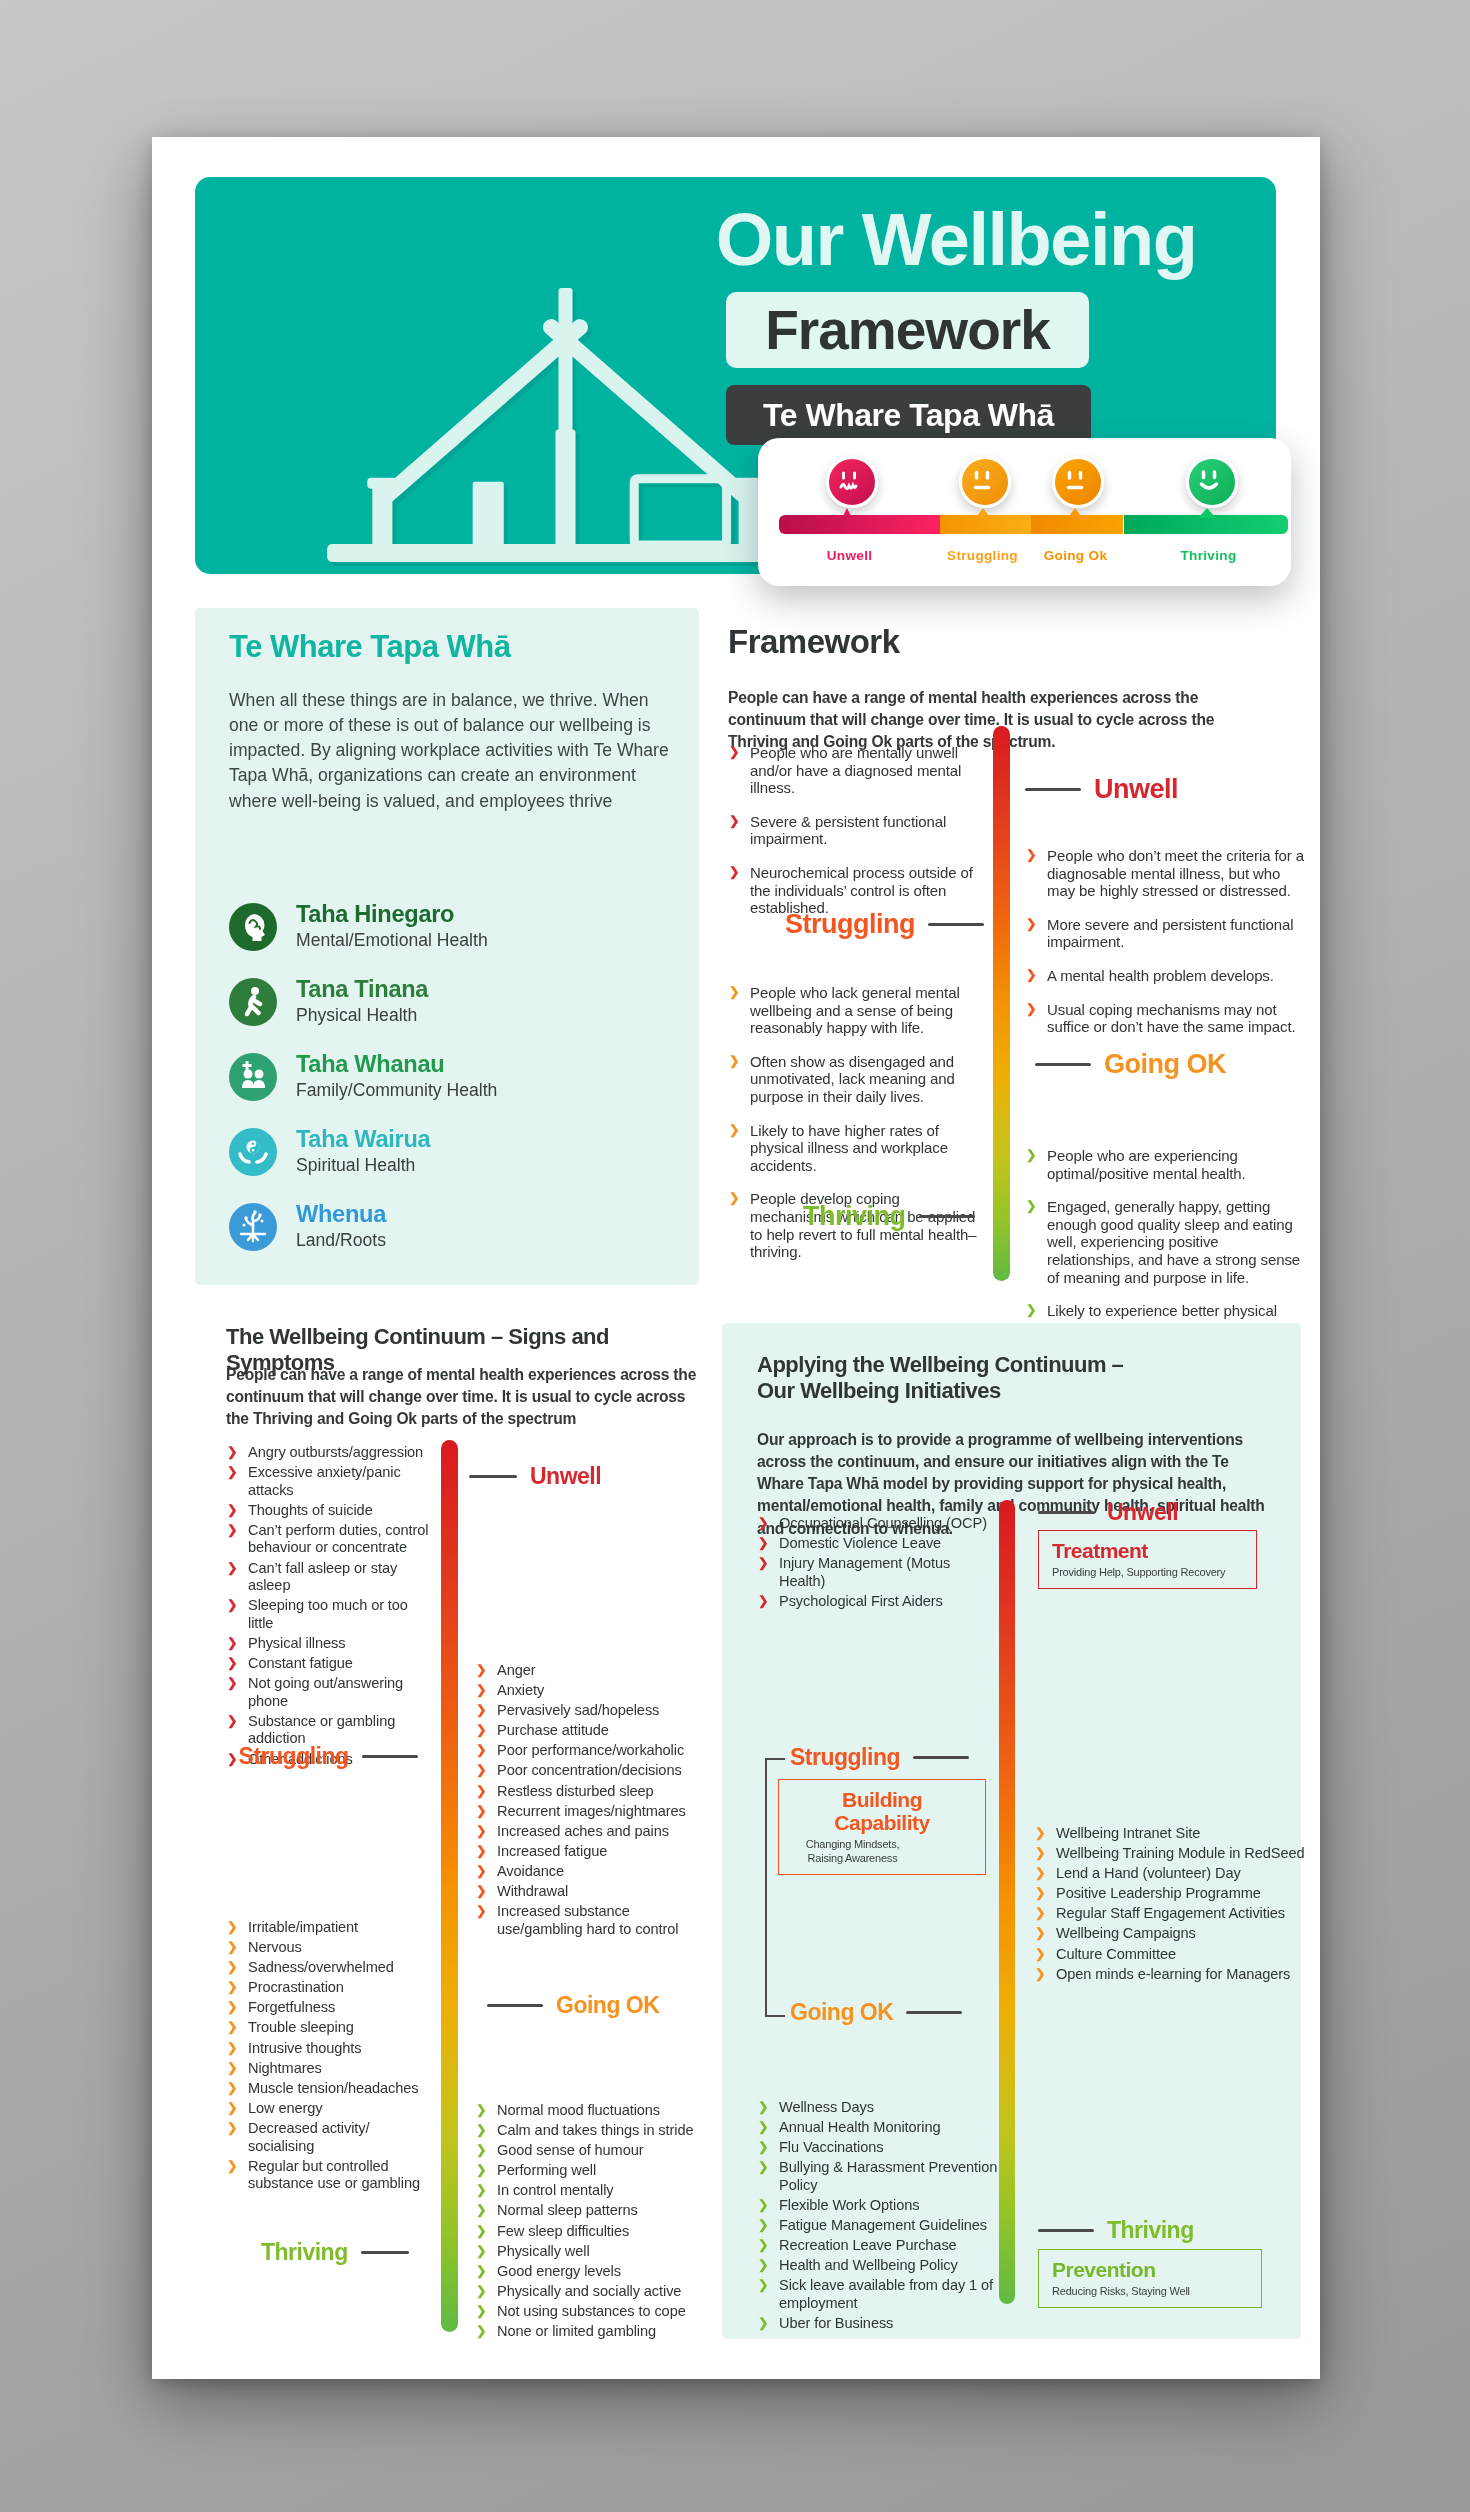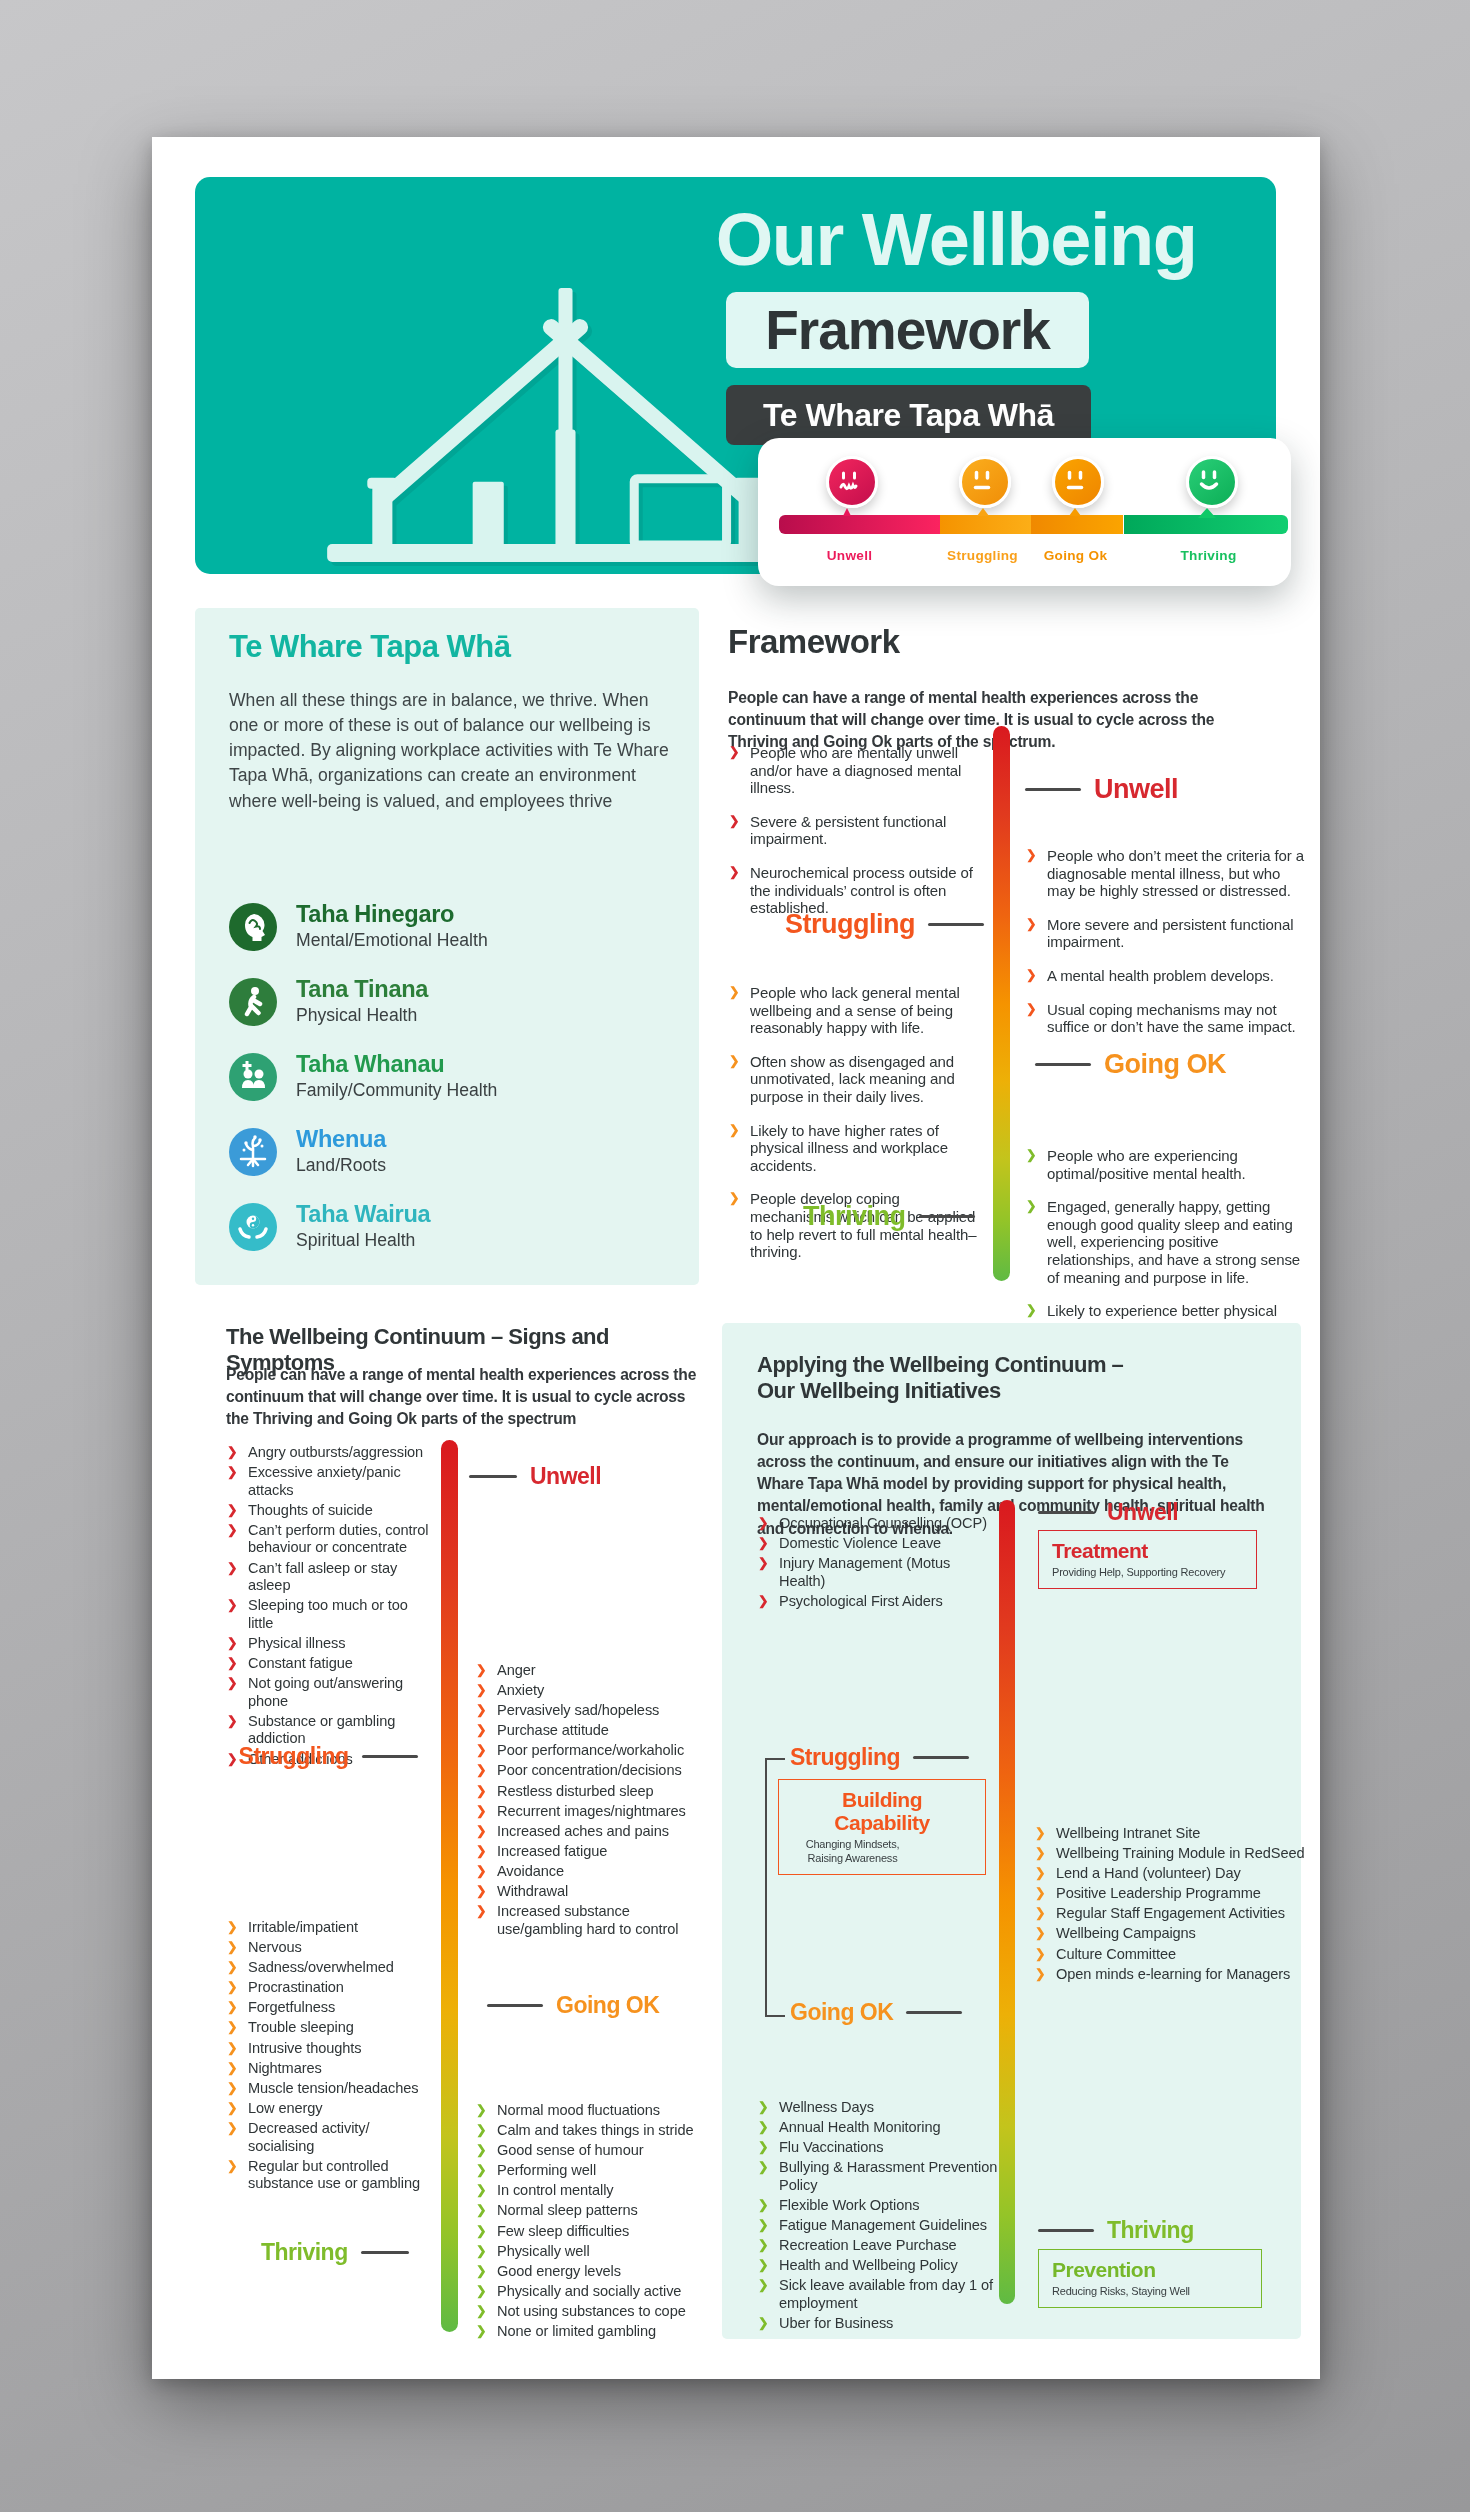--- a/index.html
+++ b/index.html
@@ -209,20 +209,38 @@
           <path d="M27 22h6v-6h6v6h6v6h-6v6h-6v-6h-6z"></path>
                 </g>
               </svg>
         </div>
         <div>
               <div class="ttitle" style="color:#229A4E;">Taha Whanau</div>
         <div class="tsub">Family/Community Health</div>
             </div>
       </div>
       <div class="trow">
+        <div class="ticon" style="background:#35BCC9;">
+          <svg width="48" height="48" viewBox="0 0 96 96">
+                <g stroke="#fff" stroke-width="7" stroke-linecap="round" fill="none">
+          <path d="M22 52q4 14 18 16"></path>
+                  <path d="M74 52q-4 14-18 16"></path>
+                </g>
+          <circle cx="48" cy="38" r="13" fill="#fff"></circle>
+                <path d="M48 25a13 13 0 0 1 0 26 6.5 6.5 0 0 1 0-13 6.5 6.5 0 0 0 0-13z" fill="#35BCC9"></path>
+          <circle cx="48" cy="31.5" r="2.4" fill="#35BCC9"></circle>
+                <circle cx="48" cy="44.5" r="2.4" fill="#fff"></circle>
+              </svg>
+        </div>
+        <div>
+              <div class="ttitle" style="color:#2FB5BE;">Taha Wairua</div>
+        <div class="tsub">Spiritual Health</div>
+            </div>
+      </div>
+      <div class="trow">
         <div class="ticon" style="background:#3B9BD8;">
           <svg width="48" height="48" viewBox="0 0 96 96">
                 <g stroke="#fff" stroke-width="5" stroke-linecap="round" fill="none">
           <path d="M48 62V36q-3-10 4-16"></path>
                   <path d="M48 44q-10-2-14-12"></path>
                   <path d="M48 36q10 0 14-10"></path>
           <line x1="24" y1="62" x2="72" y2="62"></line>
                   <path d="M48 62l-10 12"></path>
                   <path d="M48 62l10 12"></path>
                   <path d="M48 62v14"></path>
@@ -232,38 +250,20 @@
                   <circle cx="34" cy="30" r="3.5"></circle>
                   <circle cx="62" cy="24" r="3.5"></circle>
                   <circle cx="30" cy="44" r="3"></circle>
                   <circle cx="66" cy="36" r="3"></circle>
                 </g>
               </svg>
         </div>
         <div>
               <div class="ttitle" style="color:#2E9ADB;">Whenua</div>
         <div class="tsub">Land/Roots</div>
-            </div>
-      </div>
-      <div class="trow">
-        <div class="ticon" style="background:#35BCC9;">
-          <svg width="48" height="48" viewBox="0 0 96 96">
-                <g stroke="#fff" stroke-width="7" stroke-linecap="round" fill="none">
-          <path d="M22 52q4 14 18 16"></path>
-                  <path d="M74 52q-4 14-18 16"></path>
-                </g>
-          <circle cx="48" cy="38" r="13" fill="#fff"></circle>
-                <path d="M48 25a13 13 0 0 1 0 26 6.5 6.5 0 0 1 0-13 6.5 6.5 0 0 0 0-13z" fill="#35BCC9"></path>
-          <circle cx="48" cy="31.5" r="2.4" fill="#35BCC9"></circle>
-                <circle cx="48" cy="44.5" r="2.4" fill="#fff"></circle>
-              </svg>
-        </div>
-        <div>
-              <div class="ttitle" style="color:#2FB5BE;">Taha Wairua</div>
-        <div class="tsub">Spiritual Health</div>
             </div>
       </div>
     </div>
   </aside>
 
   <section class="framework">
     <h2 class="sec-h2 big" style="position:absolute;left:9px;top:5px;">Framework</h2>
     <p class="sec-intro" style="position:absolute;left:9px;top:69px;width:545px;">People can have a range of mental health experiences across the continuum that will change over time. It is usual to cycle across the Thriving and Going Ok parts of the spectrum.</p>
     <div class="vbar" style="left:274px;top:108px;width:17px;height:555px;"></div>
     <ul class="blist fw red" style="left:9px;top:126px;width:251px;">

